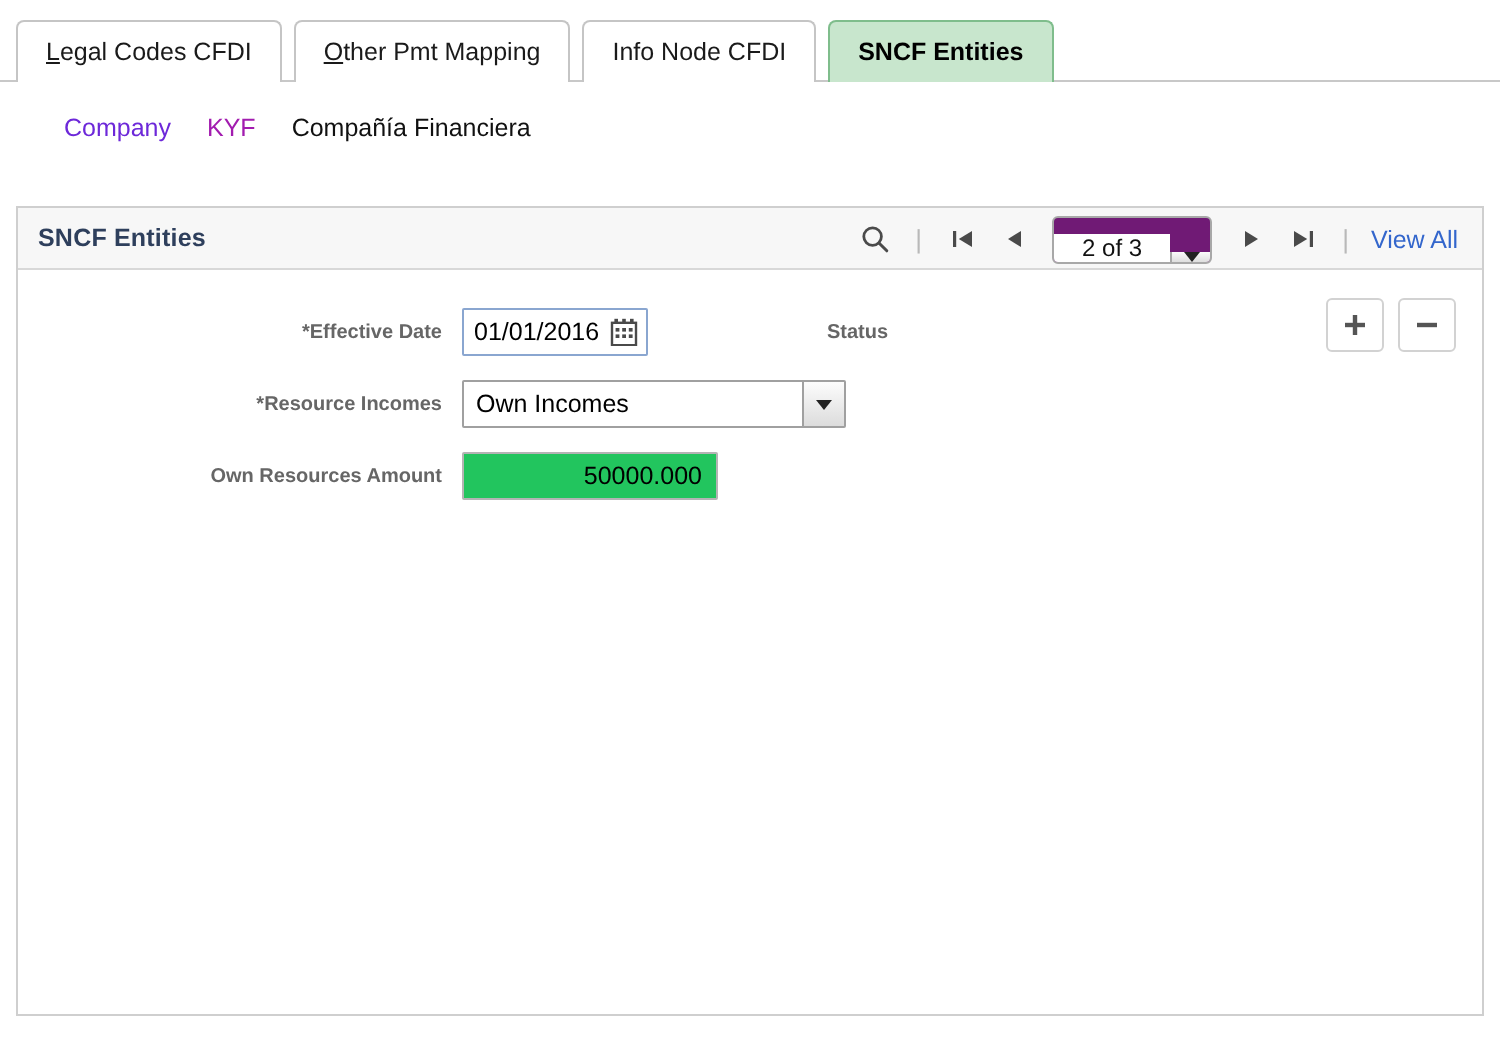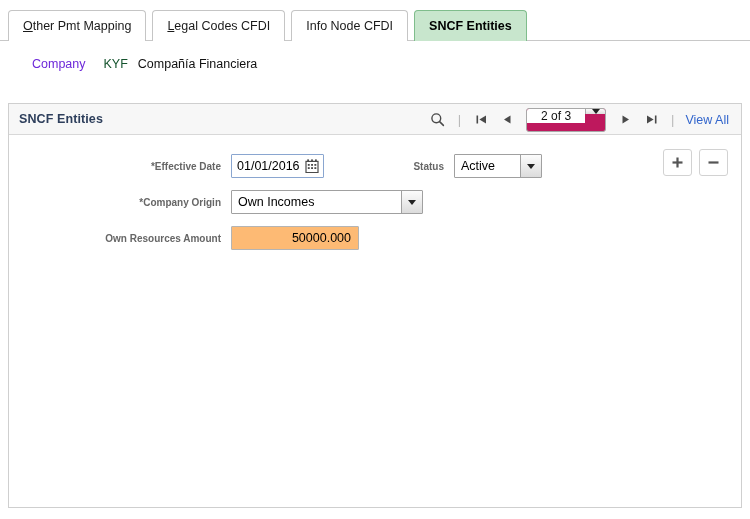--- a/index.html
+++ b/index.html
@@ -69,22 +69,22 @@
     display: flex;
     align-items: baseline;
     padding: 16px 0 0 32px;
     font-size: 12.5px;
   }
   .company-label {
     color: #6d28d9;
     margin-right: 18px;
   }
   .company-code {
-    color: #14532d;
-    margin-right: 10px;
+    color: #a21caf;
+    margin-right: 18px;
     text-align: center;
   }
   .company-name {
     color: #111111;
   }
 
   
   .panel {
     position: absolute;
     left: 8px;
@@ -133,25 +133,25 @@
     padding: 0 7px;
     font-size: 13px;
     line-height: 1;
     user-select: none;
   }
   .svg-ico {
     display: block;
   }
   .pagebox {
     display: flex;
-    align-items: flex-start;
+    align-items: flex-end;
     height: 22px;
     border: 1px solid #a8a8a8;
     border-radius: 3px;
-    background: #be185d;
+    background: #701a75;
     margin: 0 6px;
     overflow: hidden;
     cursor: pointer;
   }
   .pagebox-text {
     min-width: 44px;
     padding: 0 7px;
     display: flex;
     align-items: center;
     justify-content: center;
@@ -251,21 +251,21 @@
     justify-content: center;
     border-left: 1px solid #a0a0a0;
     background: linear-gradient(#fcfcfc, #dcdcdc);
   }
 
   
   .amt {
     width: 128px;
     height: 24px;
     border: 1px solid #b4b4b4;
-    background: #fdba74;
+    background: #22c55e;
     box-sizing: border-box;
     display: flex;
     align-items: center;
     justify-content: flex-end;
     padding-right: 7px;
     font-size: 12.5px;
     color: #000;
     border-radius: 1px;
   }
 
@@ -296,24 +296,24 @@
     border-top: 5px solid #222222;
   }
 </style>
 </head>
 <body>
 
 <div class="tabbar">
   <div class="tabbar-underline"></div>
   <div class="tabs">
     <div class="tab">
+      <span class="acc">L</span><span>egal Codes CFDI</span>
+    </div>
+    <div class="tab">
       <span class="acc">O</span><span>ther Pmt Mapping</span>
-    </div>
-    <div class="tab">
-      <span class="acc">L</span><span>egal Codes CFDI</span>
     </div>
     <div class="tab">
       <span>Info Node CFDI</span>
     </div>
     <div class="tab active">
       <span>SNCF Entities</span>
     </div>
   </div>
 </div>
 
@@ -406,30 +406,24 @@
           <rect x="2.8" y="5" width="1.9" height="1.8" fill="#4a4a4a"></rect>
           <rect x="6.1" y="5" width="1.9" height="1.8" fill="#4a4a4a"></rect>
           <rect x="9.4" y="5" width="1.9" height="1.8" fill="#4a4a4a"></rect>
           <rect x="2.8" y="8.2" width="1.9" height="1.8" fill="#4a4a4a"></rect>
           <rect x="6.1" y="8.2" width="1.9" height="1.8" fill="#4a4a4a"></rect>
           <rect x="9.4" y="8.2" width="1.9" height="1.8" fill="#4a4a4a"></rect>
         </svg>
       </div>
 
       <div class="lbl lbl-status">Status</div>
-      <div class="sel sel-status field-gap">
-        <div class="sel-text">Active</div>
-        <div class="sel-arrow">
-          <span class="triangle-down"></span>
-        </div>
-      </div>
     </div>
 
     <div class="form-row">
-      <div class="lbl lbl-res">*Company Origin</div>
+      <div class="lbl lbl-res">*Resource Incomes</div>
       <div class="sel sel-origin field-gap">
         <div class="sel-text">Own Incomes</div>
         <div class="sel-arrow">
           <span class="triangle-down"></span>
         </div>
       </div>
     </div>
 
     <div class="form-row">
       <div class="lbl lbl-amt">Own Resources Amount</div>

